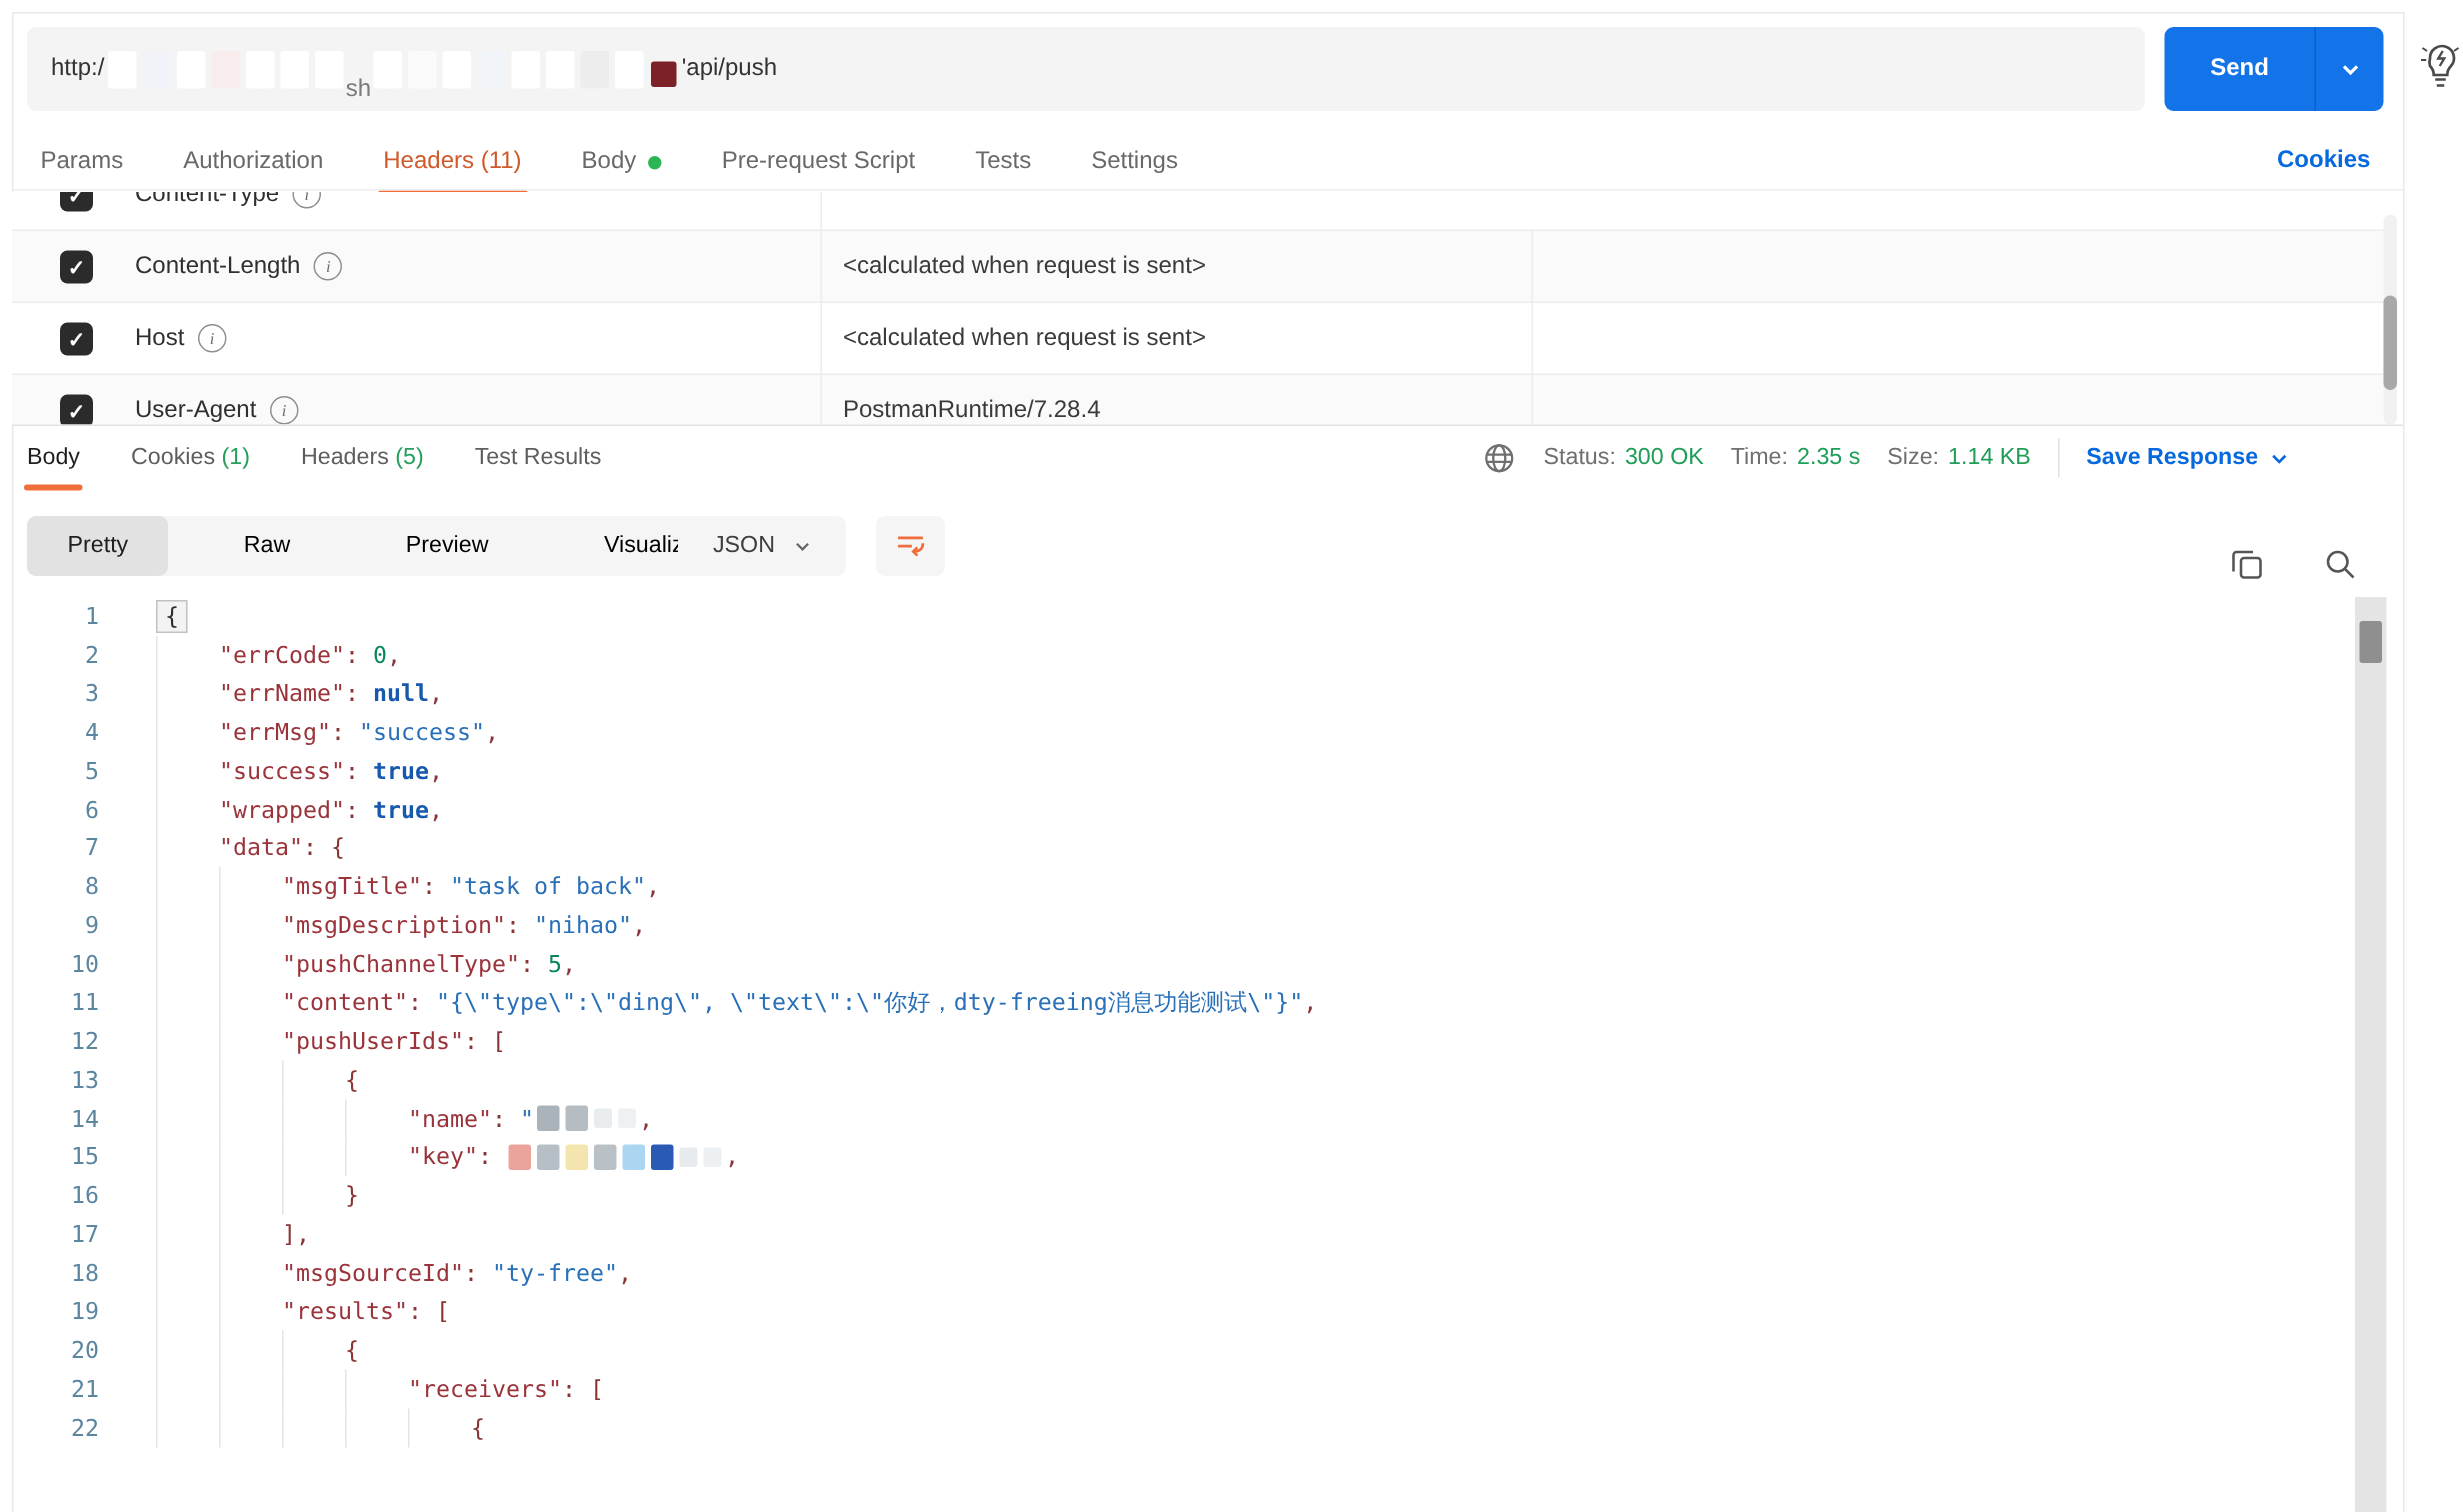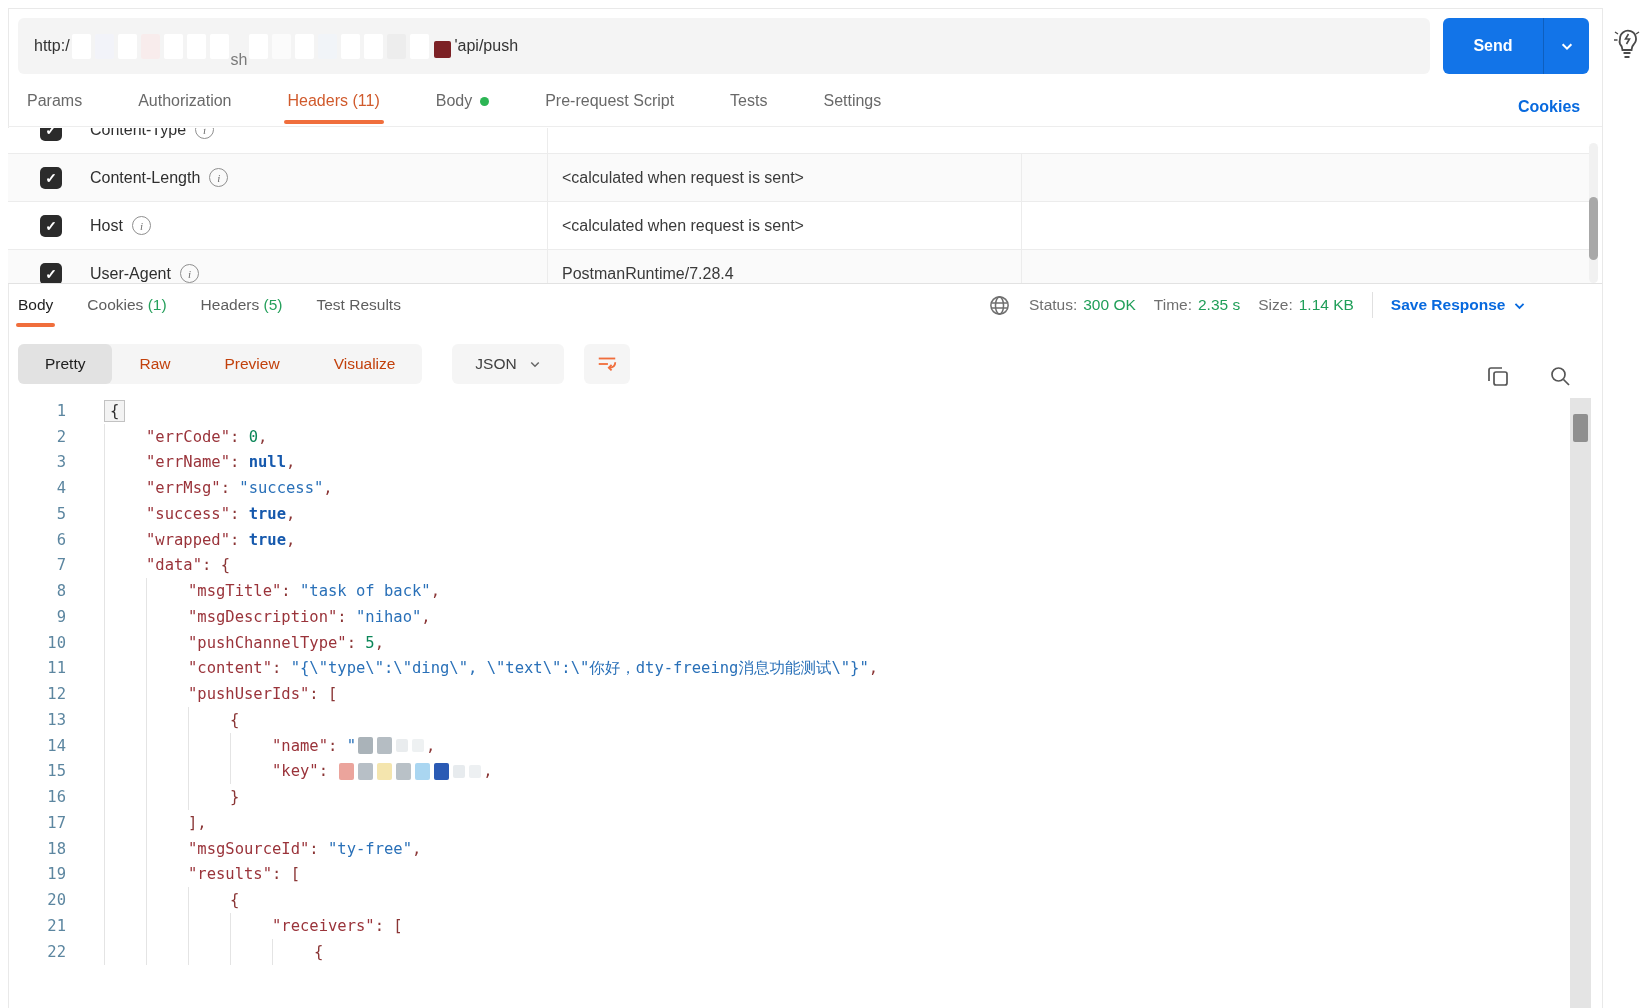--- a/index.html
+++ b/index.html
@@ -24,21 +24,21 @@
         display:flex;align-items:stretch;cursor:pointer;}
   .send-main{width:100px;display:flex;align-items:center;justify-content:center;color:#fff;
              font-size:16px;font-weight:700;}
   .send-split{width:1px;background:rgba(0,0,0,.18);}
   .send-caret{flex:1;display:flex;align-items:center;justify-content:center;}
   .send-caret svg{width:14px;height:14px;stroke:#fff;fill:none;stroke-width:2.4;}
 
   .bulb{position:absolute;left:1612px;top:24px;width:30px;height:40px;}
 
   
-  .req-tabs{position:absolute;left:27px;top:92px;height:32px;display:flex;gap:56px;align-items:flex-start;}
+  .req-tabs{position:absolute;left:27px;top:92px;height:32px;display:flex;gap:40px;align-items:center;}
   .rtab{font-size:16px;color:#696969;cursor:pointer;position:relative;display:flex;align-items:center;gap:8px;}
   .rtab.active{color:#d05a2c;}
   .rtab.active::after{content:"";position:absolute;left:-4px;right:-4px;bottom:-14px;height:4px;
                       background:#f06e3c;border-radius:2px;}
   .dot{width:9px;height:9px;border-radius:50%;background:#2cb554;display:inline-block;}
   .tab-border{position:absolute;left:8px;top:126px;width:1594px;height:1px;background:#ededed;}
   .cookies{position:absolute;left:1518px;top:98px;font-size:16px;font-weight:600;color:#0769de;cursor:pointer;}
 
   
   .htable{position:absolute;left:8px;top:128px;width:1584px;height:155px;overflow:hidden;}
@@ -68,22 +68,22 @@
   .cnt{color:#26a05c;}
   .resp-meta{position:absolute;left:988px;top:285px;height:40px;display:flex;align-items:center;}
   .m-label{font-size:15.5px;color:#6f6f6f;margin-left:18px;}
   .m-val{font-size:15.5px;color:#1f9e58;margin-left:6px;font-weight:500;}
   .vdiv{width:1px;height:26px;background:#e0e0e0;margin:0 18px;}
   .save{font-size:15.5px;font-weight:600;color:#0769de;cursor:pointer;display:flex;align-items:center;gap:8px;}
   .save svg{width:13px;height:13px;stroke:#0769de;fill:none;stroke-width:2.2;}
   .globe{width:23px;height:23px;stroke:#6f6f6f;fill:none;stroke-width:1.6;}
 
   
-  .seg{position:absolute;left:18px;top:344px;height:40px;background:#f5f5f5;border-radius:6px;display:flex;align-items:stretch;}
-  .seg-item{padding:0 27px;display:flex;align-items:center;font-size:15.5px;color:#c2410c;cursor:pointer;border-radius:6px;}
+  .seg{position:absolute;left:18px;top:344px;height:40px;background:#f5f5f5;border-radius:6px;display:flex;align-items:stretch;gap:23px;}
+  .seg-item{padding:0 27px;display:flex;align-items:center;font-size:15.5px;color:#000000;cursor:pointer;border-radius:6px;}
   .seg-item.active{background:#e2e2e2;color:#202020;}
   .fmt{position:absolute;left:452px;top:344px;width:112px;height:40px;background:#f5f5f5;border-radius:6px;
        display:flex;align-items:center;justify-content:center;gap:12px;font-size:15.5px;color:#3f3f3f;cursor:pointer;}
   .wrapbtn{position:absolute;left:584px;top:344px;width:46px;height:40px;background:#f5f5f5;border:none;
            border-radius:6px;display:flex;align-items:center;justify-content:center;cursor:pointer;}
   .icon-btn{position:absolute;width:24px;height:24px;cursor:pointer;}
   .icon-btn svg{width:100%;height:100%;stroke:#555;fill:none;stroke-width:1.7;}
   #copy-btn{left:1486px;top:364px;}
   #search-btn{left:1548px;top:364px;}
 

